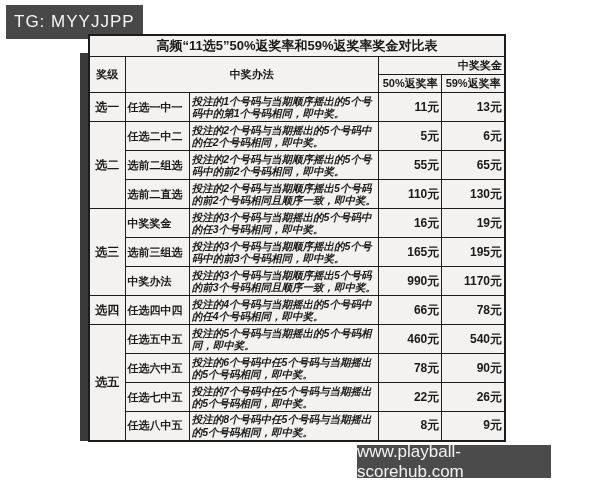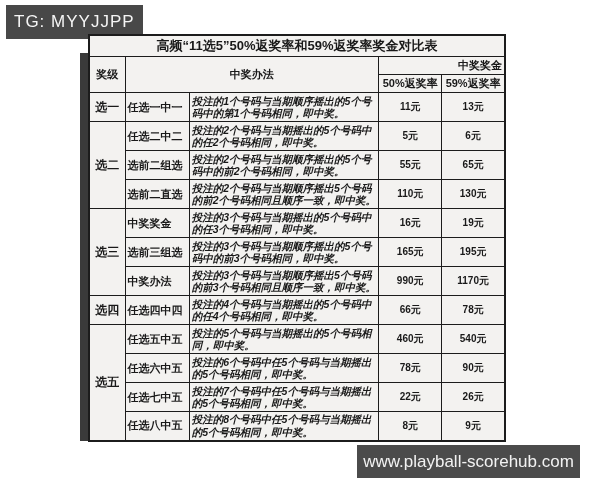--- a/index.html
+++ b/index.html
@@ -10,21 +10,21 @@
   }
   
   .tg-badge{
     position:absolute;left:6px;top:5px;height:34px;min-width:130px;
     background:#484848;color:#f5f5f5;
     display:flex;align-items:center;justify-content:center;
     font-size:17px;letter-spacing:1px;padding:12px 8px;box-sizing:border-box;
   }
   
   .site-bar{
-    position:absolute;left:357px;top:445px;width:223px;height:33px;
+    position:absolute;left:357px;top:445px;width:194px;height:33px;
     background:#4b4b4b;color:#f2f2f2;
     display:flex;align-items:center;justify-content:center;
     font-size:17px;
   }
   
   .left-strip{
     position:absolute;left:80px;top:53px;width:8px;height:388px;
     background:#3a3a3a;
   }
   .title-stub{
@@ -43,21 +43,21 @@
     color:#191919;font-weight:bold;
     padding:1px 2px;box-sizing:border-box;
     overflow:hidden;
   }
   .title-cell{font-size:13px;text-align:center;height:19px;padding:1px 0;}
   th.hdr{font-size:11px;text-align:center;}
   th.sub-hdr{font-size:11px;text-align:center;height:15px;}
   td.level{font-size:12px;text-align:center;}
   td.pname{font-size:11px;}
   td.pdesc{font-size:10.5px;text-align:left;line-height:1.18;padding:1px 3px;font-style:italic;}
-  td.val{font-size:10px;text-align:center;}
+  td.val{font-size:12px;text-align:right;}
   tr.datarow{height:29px;}
 </style>
 </head>
 <body>
 
 <div class="tg-badge">TG: MYYJJPP</div>
 
 <div class="left-strip"></div>
 <div class="title-stub"></div>
 

